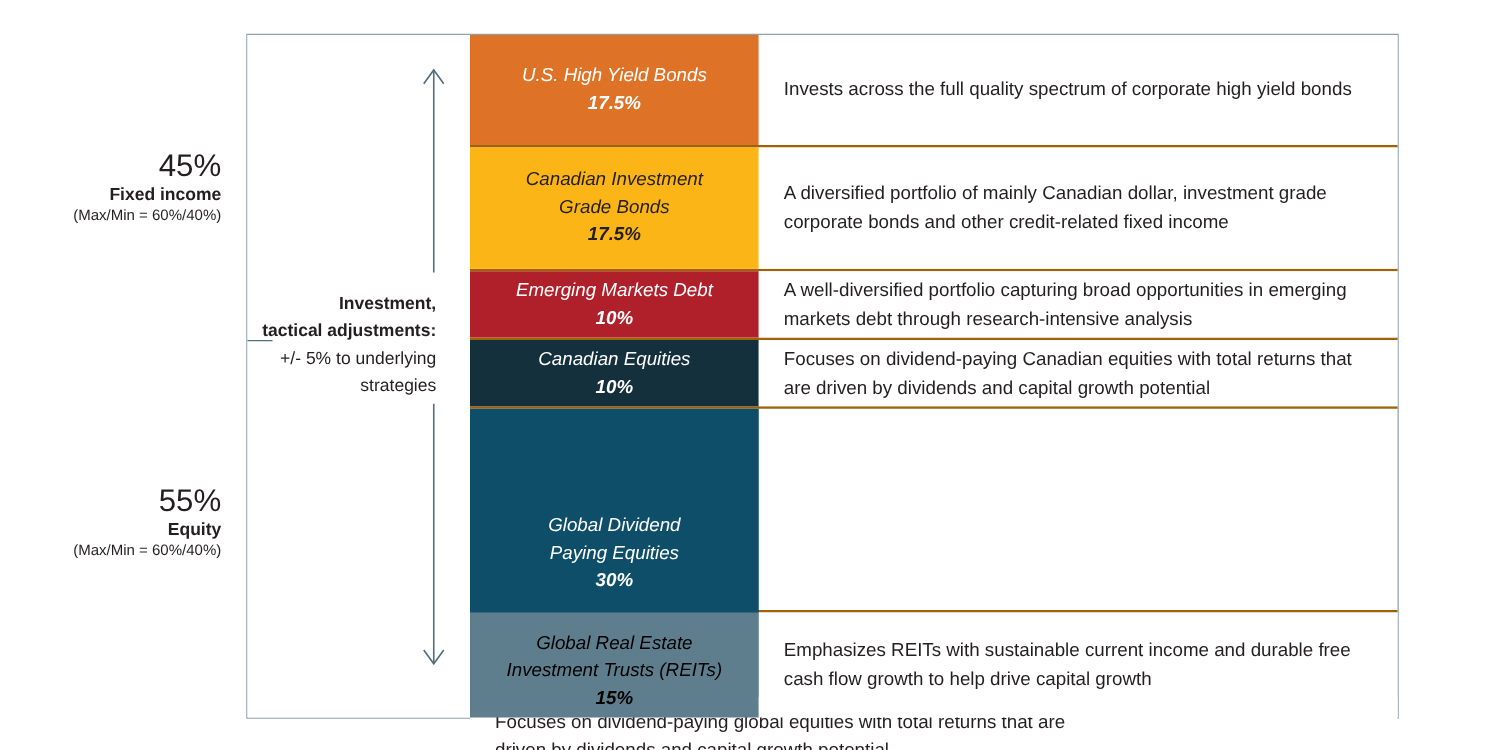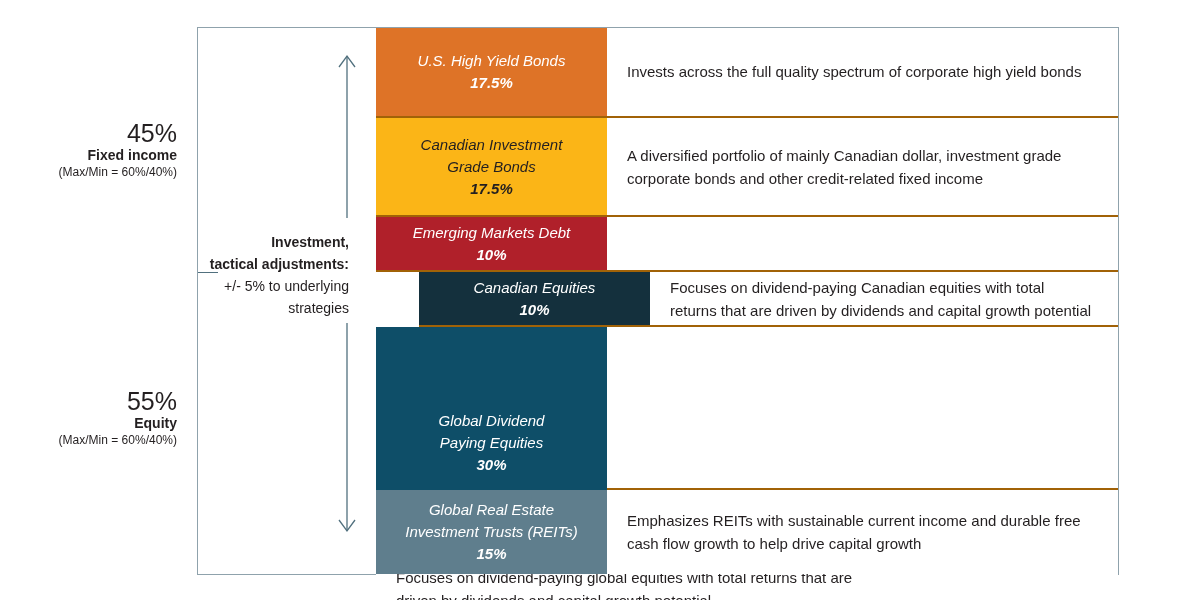--- a/index.html
+++ b/index.html
@@ -75,21 +75,21 @@
     flex-direction: column;
   }
   .row {
     display: flex;
     border-bottom: 2px solid #a16207;
   }
   .row:last-child { border-bottom: none; }
   .row0 { height: 90px; }
   .row1 { height: 100px; }
   .row2 { height: 55px; }
-  .row3 { height: 55px; margin-left: 43px; }
+  .row3 { height: 55px; }
   .row4 { height: 163px; flex-direction: column; }
   .row5 { height: 84px; }
 
   .color-cell {
     flex: 0 0 231px;
     width: 231px;
     display: flex;
     flex-direction: column;
     justify-content: center;
     align-items: center;
@@ -173,20 +173,23 @@
         <div class="desc-cell">
           <p>A diversified portfolio of mainly Canadian dollar, investment grade corporate bonds and other credit-related fixed income</p>
         </div>
       </div>
 
       <div class="row row2">
         <div class="color-cell" style="background: rgb(176, 32, 42); color: rgb(255, 255, 255);">
           <div class="block-label">Emerging Markets Debt</div>
           <div class="block-pct">10%</div>
         </div>
+        <div class="desc-cell">
+          <p>A well-diversified portfolio capturing broad opportunities in emerging markets debt through research-intensive analysis</p>
+        </div>
       </div>
 
       <div class="row row3">
         <div class="color-cell" style="background: rgb(20, 48, 61); color: rgb(255, 255, 255);">
           <div class="block-label">Canadian Equities</div>
           <div class="block-pct">10%</div>
         </div>
         <div class="desc-cell">
           <p>Focuses on dividend-paying Canadian equities with total returns that are driven by dividends and capital growth potential</p>
         </div>
@@ -197,21 +200,21 @@
           <div class="block-label">Global Dividend
 Paying Equities</div>
           <div class="block-pct">30%</div>
         </div>
         <div class="desc-cell">
           <p>Focuses on dividend-paying global equities with total returns that are driven by dividends and capital growth potential</p>
         </div>
       </div>
 
       <div class="row row5">
-        <div class="color-cell" style="background: rgb(95, 126, 141); color: #ffffff;">
+        <div class="color-cell" style="background: rgb(95, 126, 141); color: #000000; justify-content: flex-end;">
           <div class="block-label">Global Real Estate
 Investment Trusts (REITs)</div>
           <div class="block-pct">15%</div>
         </div>
         <div class="desc-cell">
           <p>Emphasizes REITs with sustainable current income and durable free cash flow growth to help drive capital growth</p>
         </div>
       </div>
 
     </div>

